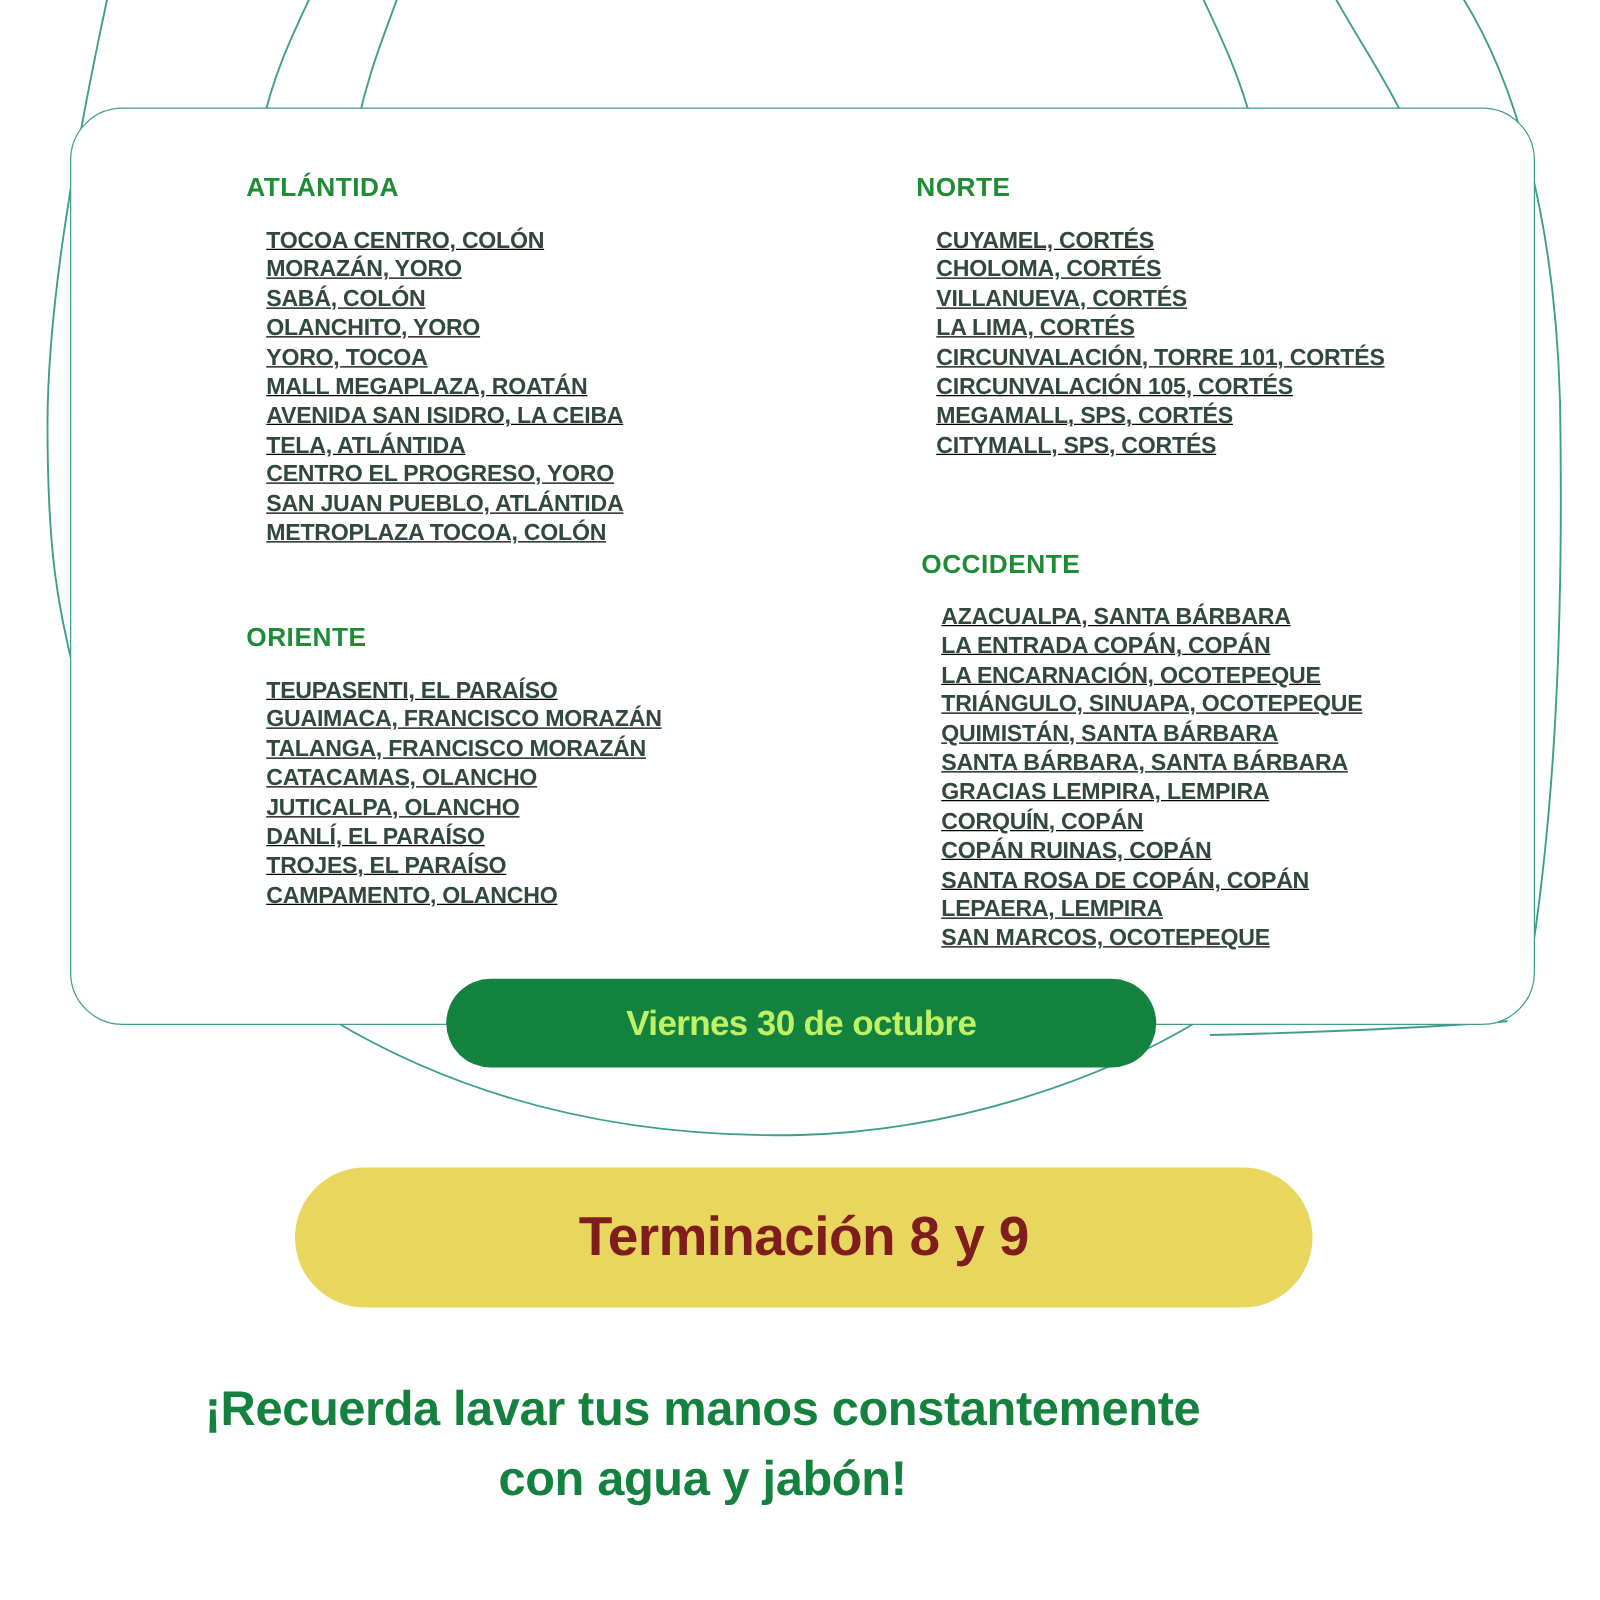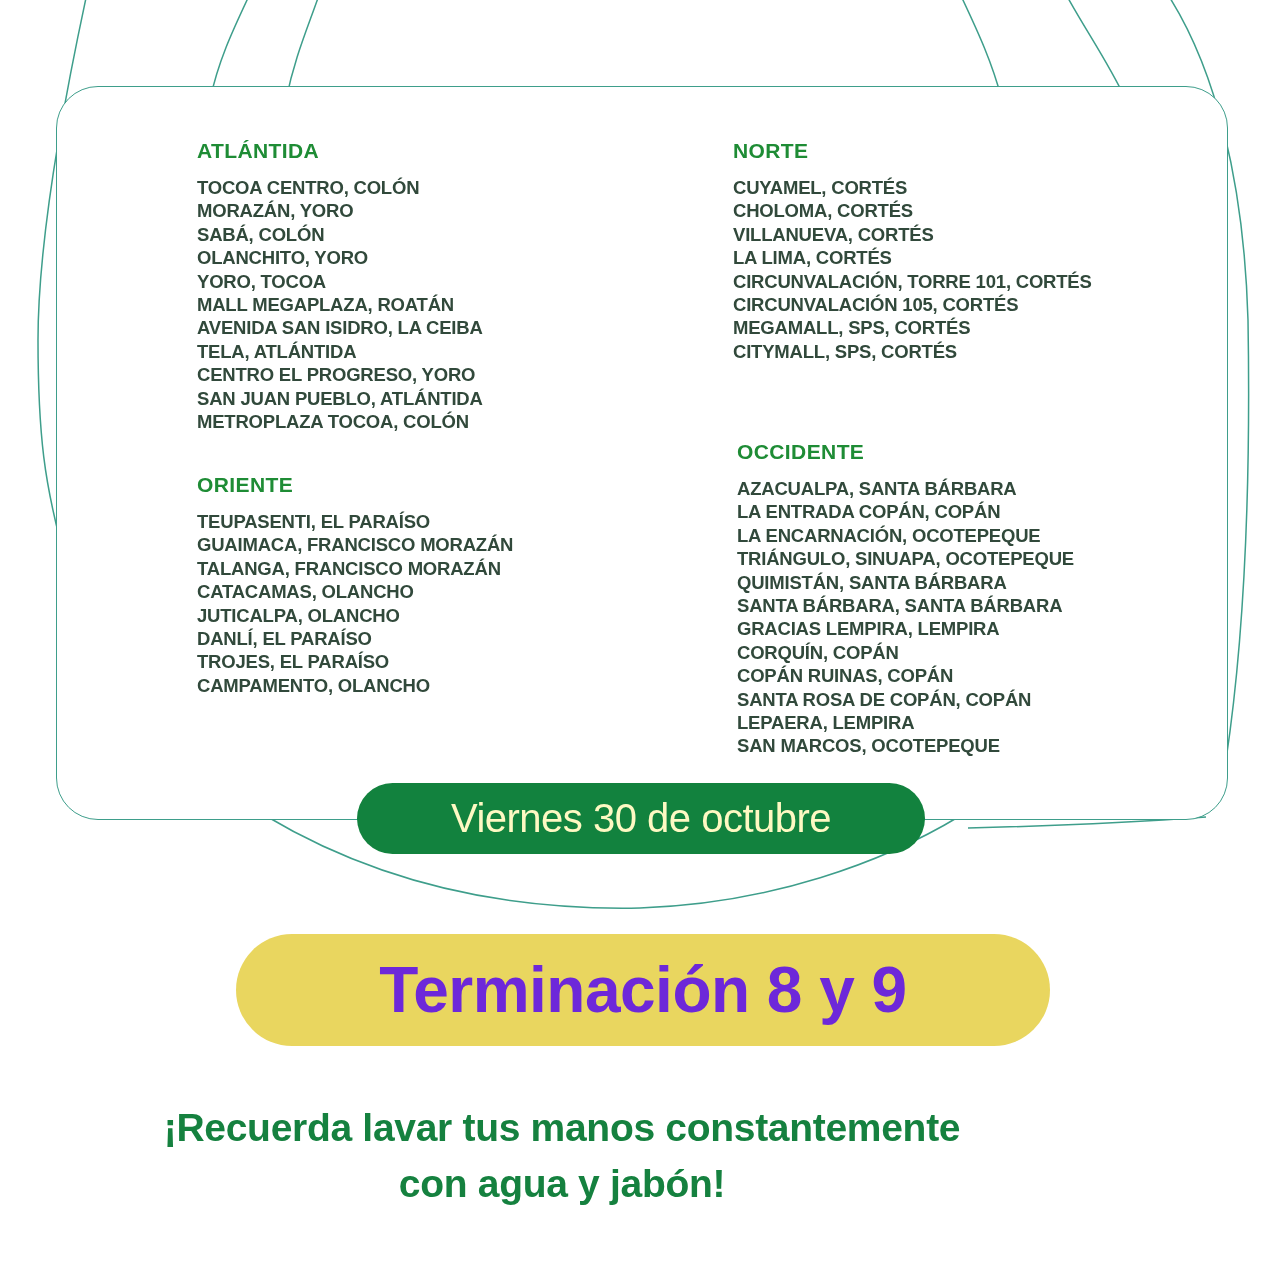--- a/index.html
+++ b/index.html
@@ -34,72 +34,73 @@
   }
   .region h2 {
     margin: 12px 0 12px 0;
     font-size: 21px;
     font-weight: 800;
     letter-spacing: 0.4px;
     color: #1E8C35;
     line-height: 26px;
   }
   .region ul {
-    margin: 0;
+    margin: 16px;
     padding: 0;
     list-style: none;
+    text-decoration: underline;
   }
   .region ul li {
     font-size: 18.5px;
     font-weight: 700;
     letter-spacing: -0.2px;
     color: #31493B;
     line-height: 23.4px;
     white-space: nowrap;
   }
   .region-atlantida { left: 197px; top: 126px; }
   .region-norte     { left: 733px; top: 126px; }
-  .region-oriente   { left: 197px; top: 460px; }
+  .region-oriente   { left: 197px; top: 486px; }
   .region-occidente { left: 737px; top: 427px; }
 
   .date-pill {
     position: absolute;
     left: 357px;
     top: 783px;
     width: 568px;
     height: 71px;
     background: #12823E;
     border-radius: 36px;
     z-index: 3;
     display: flex;
     align-items: center;
     justify-content: center;
   }
   .date-pill span {
-    color: #fef9c3;
-    font-size: 40px;
-    font-weight: 400;
+    color: #bef264;
+    font-size: 28px;
+    font-weight: 700;
     letter-spacing: -0.5px;
   }
   .termination-pill {
     position: absolute;
     left: 236px;
     top: 934px;
     width: 814px;
     height: 112px;
     background: #E9D65F;
     border-radius: 56px;
     z-index: 3;
     display: flex;
     align-items: center;
     justify-content: center;
   }
   .termination-pill span {
-    color: #6d28d9;
-    font-size: 64px;
+    color: #7f1d1d;
+    font-size: 44px;
     font-weight: 800;
     letter-spacing: -0.5px;
   }
   .footer-message {
     position: absolute;
     left: 0;
     top: 1100px;
     width: 1124px;
     text-align: center;
     z-index: 2;

